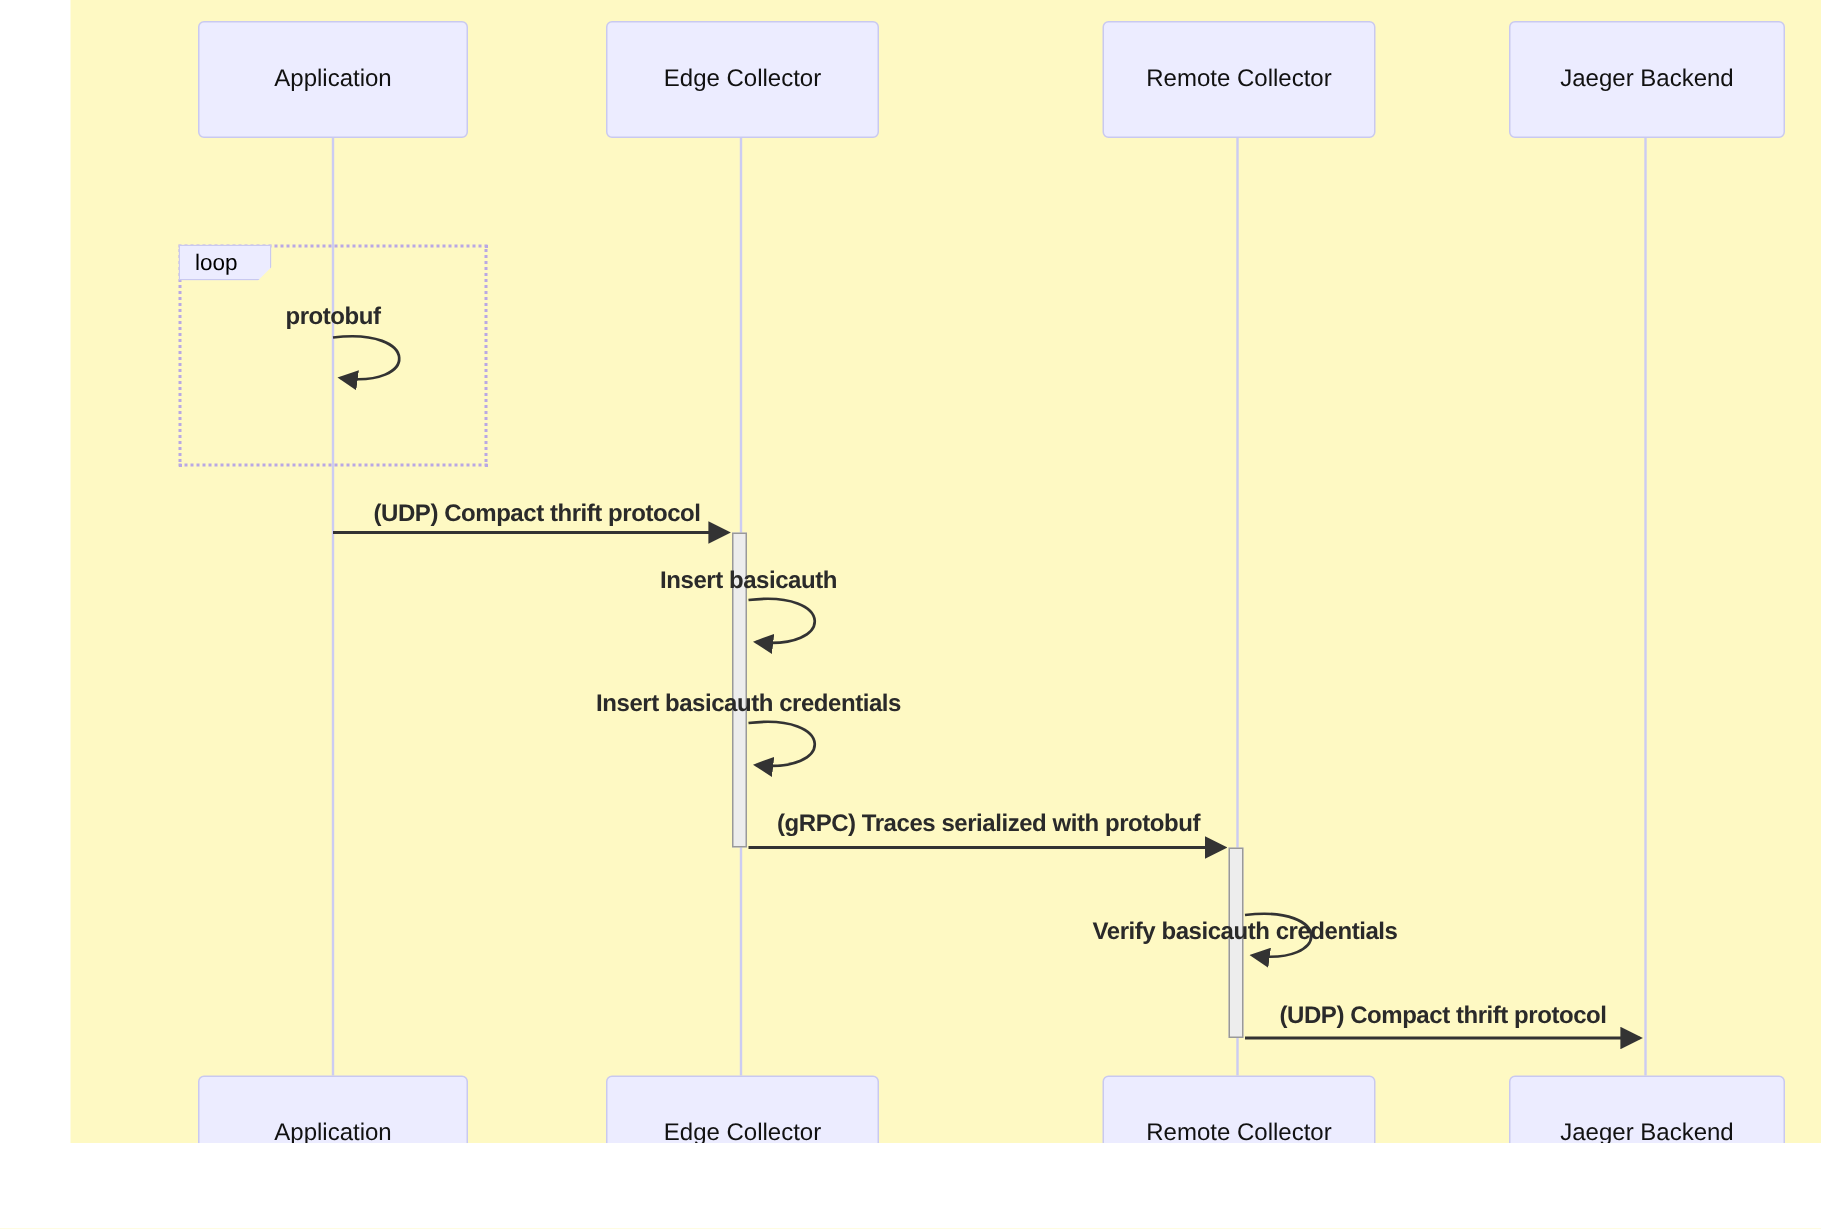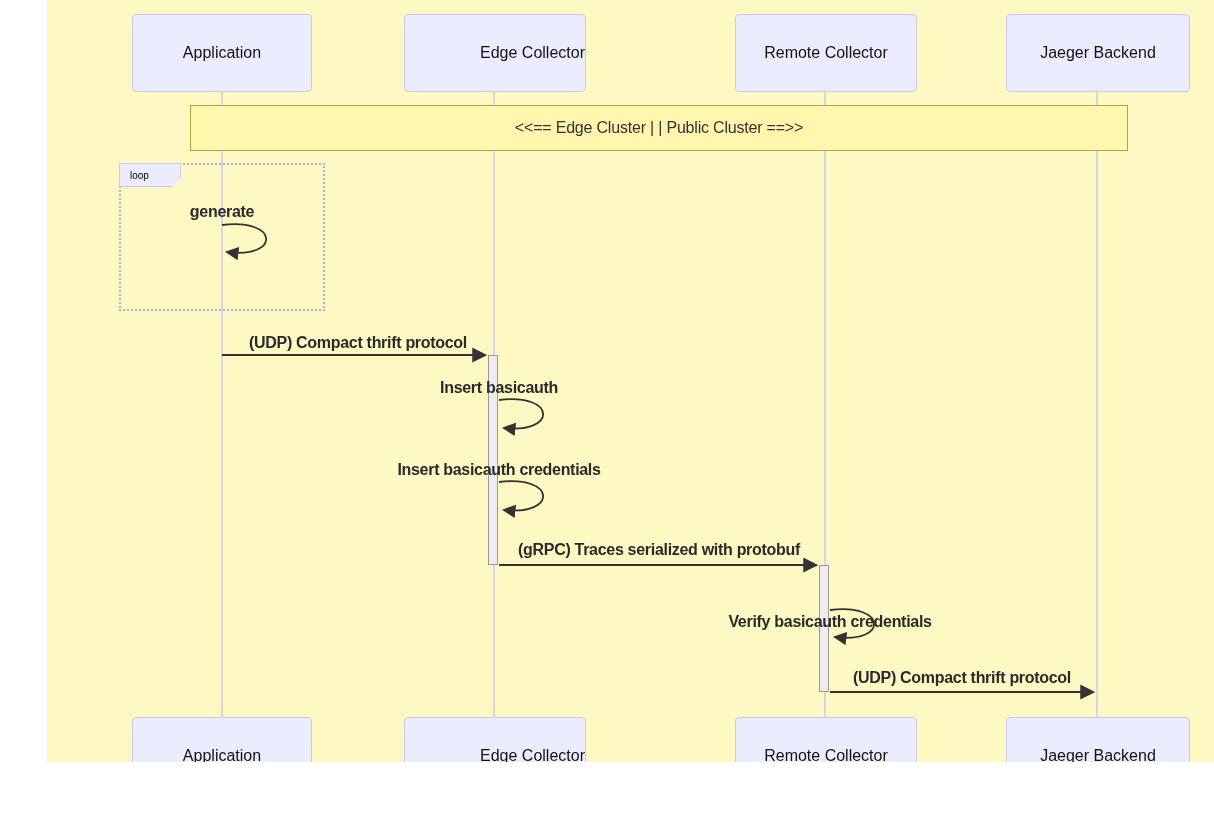--- a/index.html
+++ b/index.html
@@ -20,21 +20,21 @@
     background: #ECECFF;
     border: 1px solid #c9c9f0;
     border-radius: 4px;
     display: flex;
     align-items: center;
     justify-content: center;
     font-size: 16px;
     color: #111111;
   }
   .actor.app    { left: 85px;  width: 178px; }
-  .actor.edge   { left: 357px; width: 180px; justify-content: flex-end; }
+  .actor.edge   { left: 357px; width: 180px; }
   .actor.remote { left: 688px; width: 180px; align-items: center; }
   .actor.jaeger { left: 959px; width: 182px; }
   .actor.top    { top: 14px; }
   .actor.bottom { top: 717px; }
 
   .note {
     position: absolute;
     left: 143px; top: 105px;
     width: 938px; height: 46px;
     background: #fff5ad;
@@ -61,21 +61,21 @@
     position: absolute;
     left: -2px; top: -2px;
     width: 62px; height: 24px;
     background: #ECECFF;
     border: 1px solid #c9c9f0;
     box-sizing: border-box;
     clip-path: polygon(0 0, 100% 0, 100% calc(100% - 9px), calc(100% - 9px) 100%, 0 100%);
     display: flex;
     align-items: center;
     padding-left: 10px;
-    font-size: 10px;
+    font-size: 15px;
     color: #000000;
   }
 
   .msg-label {
     position: absolute;
     transform: translateX(-50%);
     white-space: nowrap;
     font-size: 16px;
     font-weight: bold;
     letter-spacing: -0.3px;
@@ -135,31 +135,28 @@
   <div class="actor edge top">
       <span>Edge Collector</span>
     </div>
   <div class="actor remote top">
       <span>Remote Collector</span>
     </div>
   <div class="actor jaeger top">
       <span>Jaeger Backend</span>
     </div>
 
-  <div class="note">
-    <span>&lt;&lt;== Edge Cluster | | Public Cluster ==&gt;&gt;</span>
-  </div>
 
   <div class="loop-frame">
     <div class="loop-tab">
       <span>loop</span>
     </div>
   </div>
 
-  <div class="msg-label" style="left:175px; top:202px;">generate</div>
+  <div class="msg-label" style="left:175px; top:202px;">protobuf</div>
   <div class="msg-label" style="left:311px; top:333px;">(UDP) Compact thrift protocol</div>
   <div class="msg-label" style="left:452px; top:378px;">Insert basicauth</div>
   <div class="msg-label" style="left:612px; top:540px;">(gRPC) Traces serialized with protobuf</div>
   <div class="msg-label" style="left:452px; top:460px;">Insert basicauth credentials</div>
   <div class="msg-label" style="left:783px; top:612px;">Verify basicauth credentials</div>
   <div class="msg-label" style="left:915px; top:668px;">(UDP) Compact thrift protocol</div>
 
   <div class="actor app bottom">
       <span>Application</span>
     </div>

